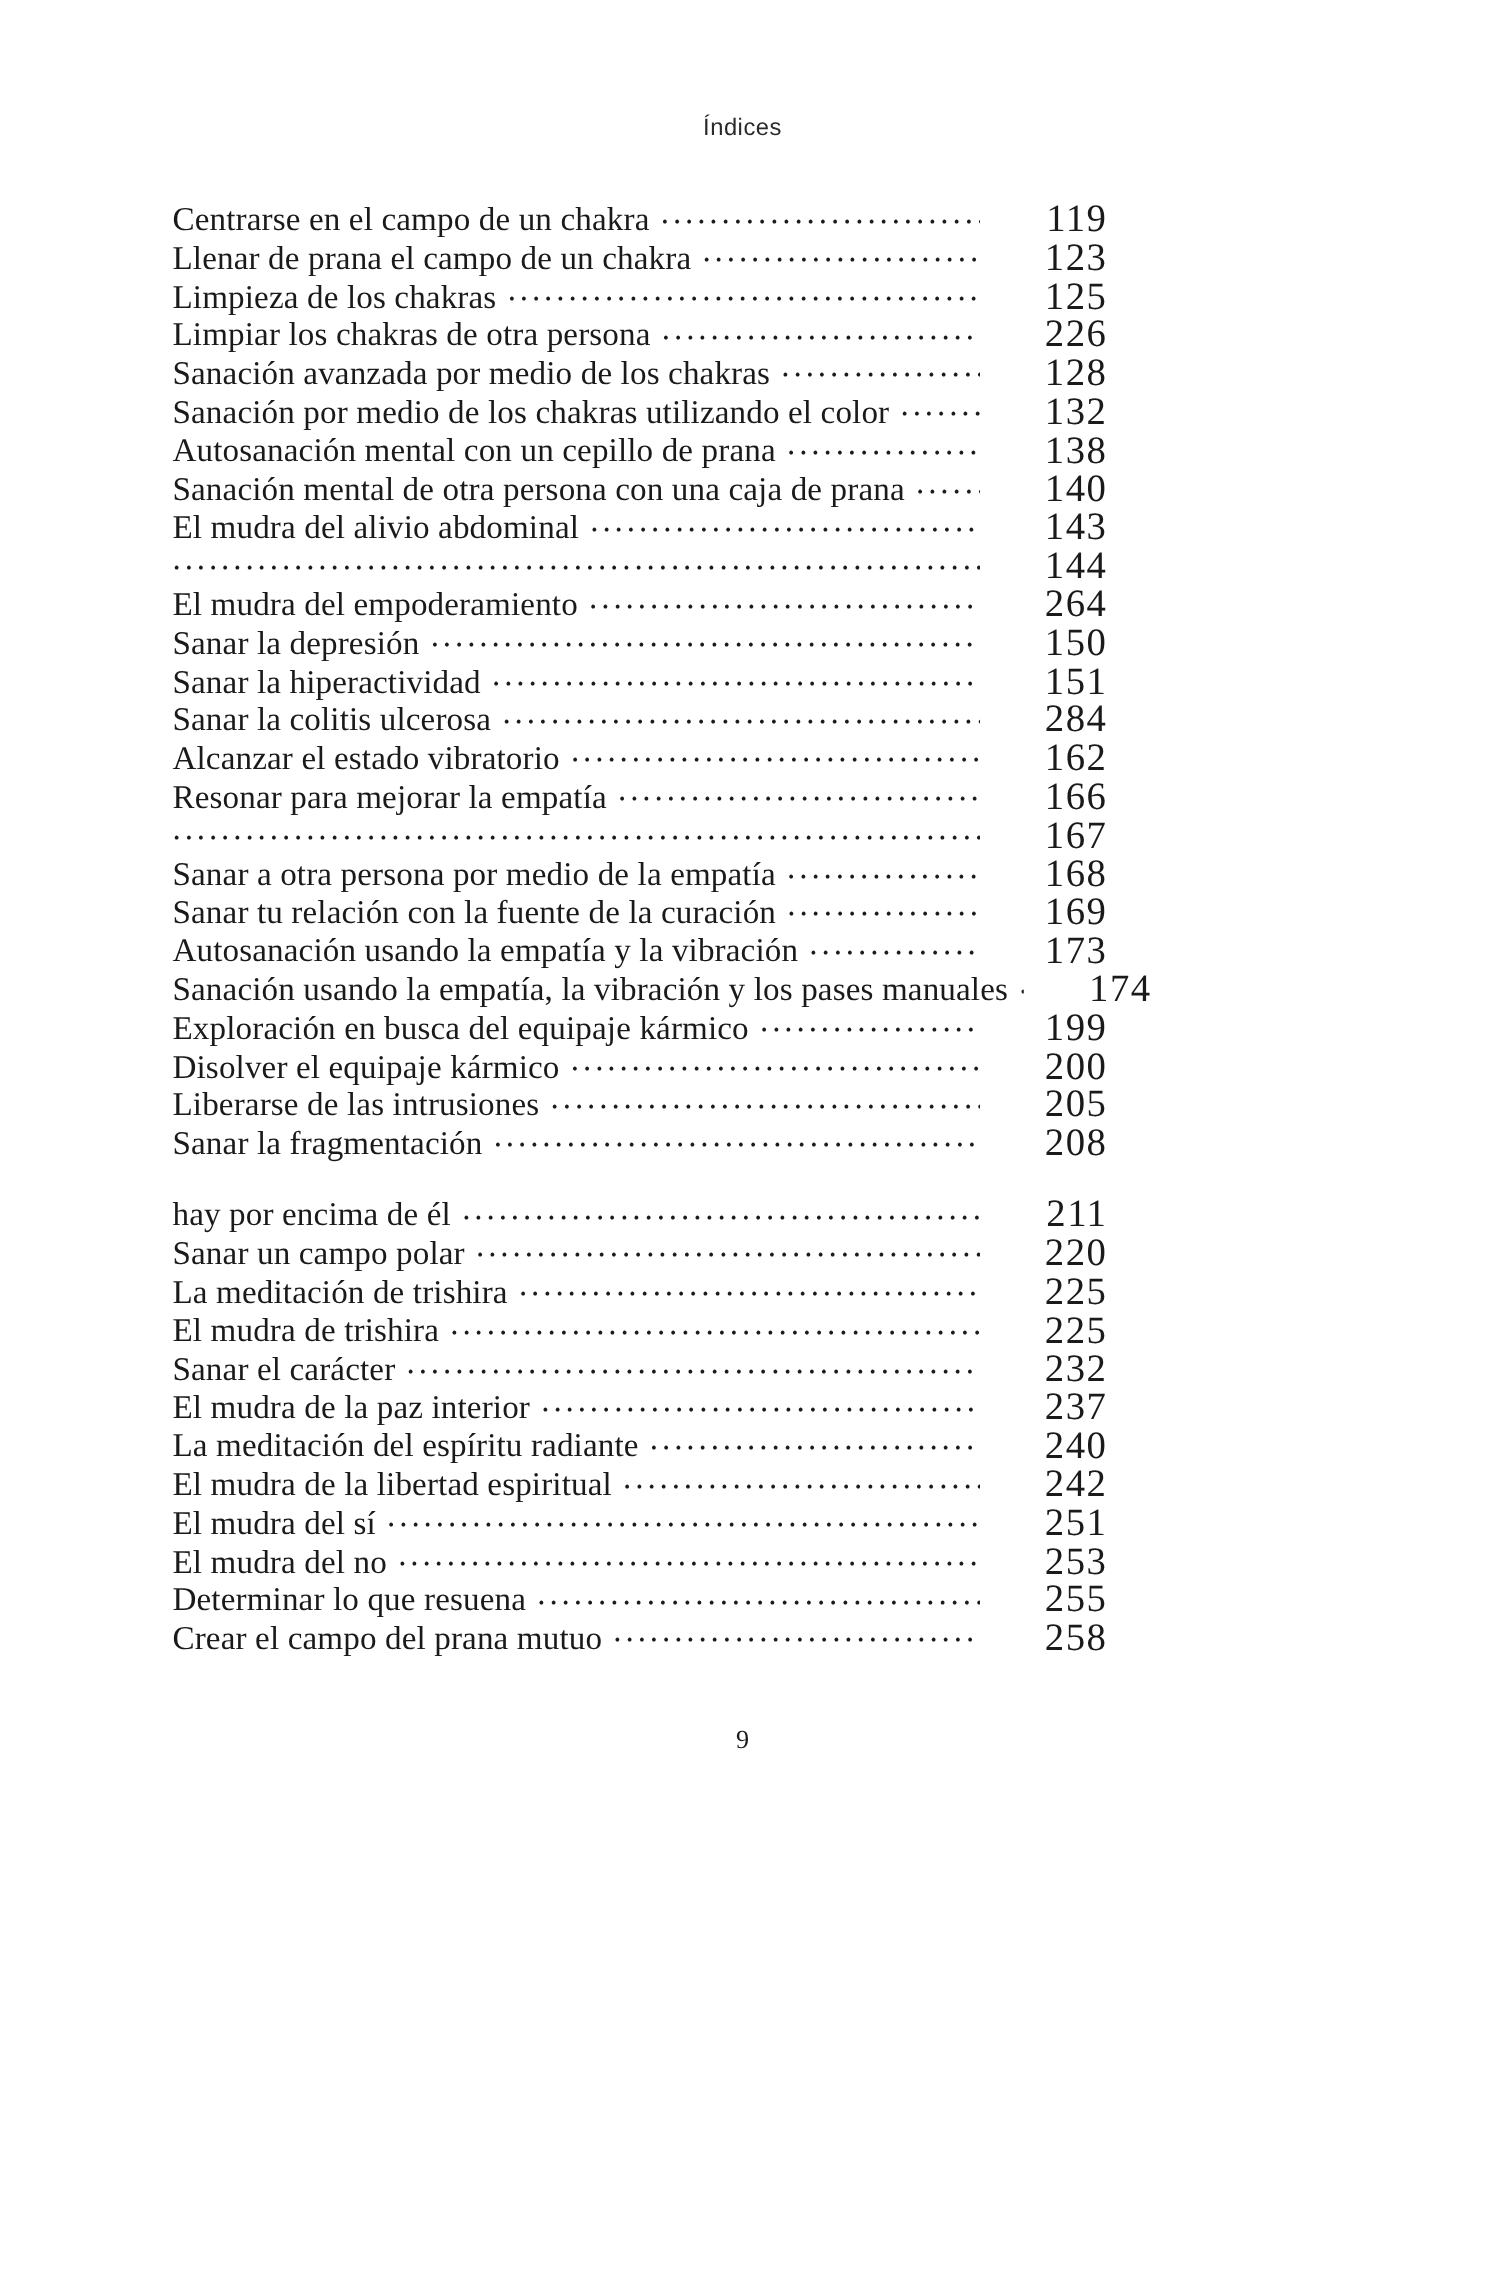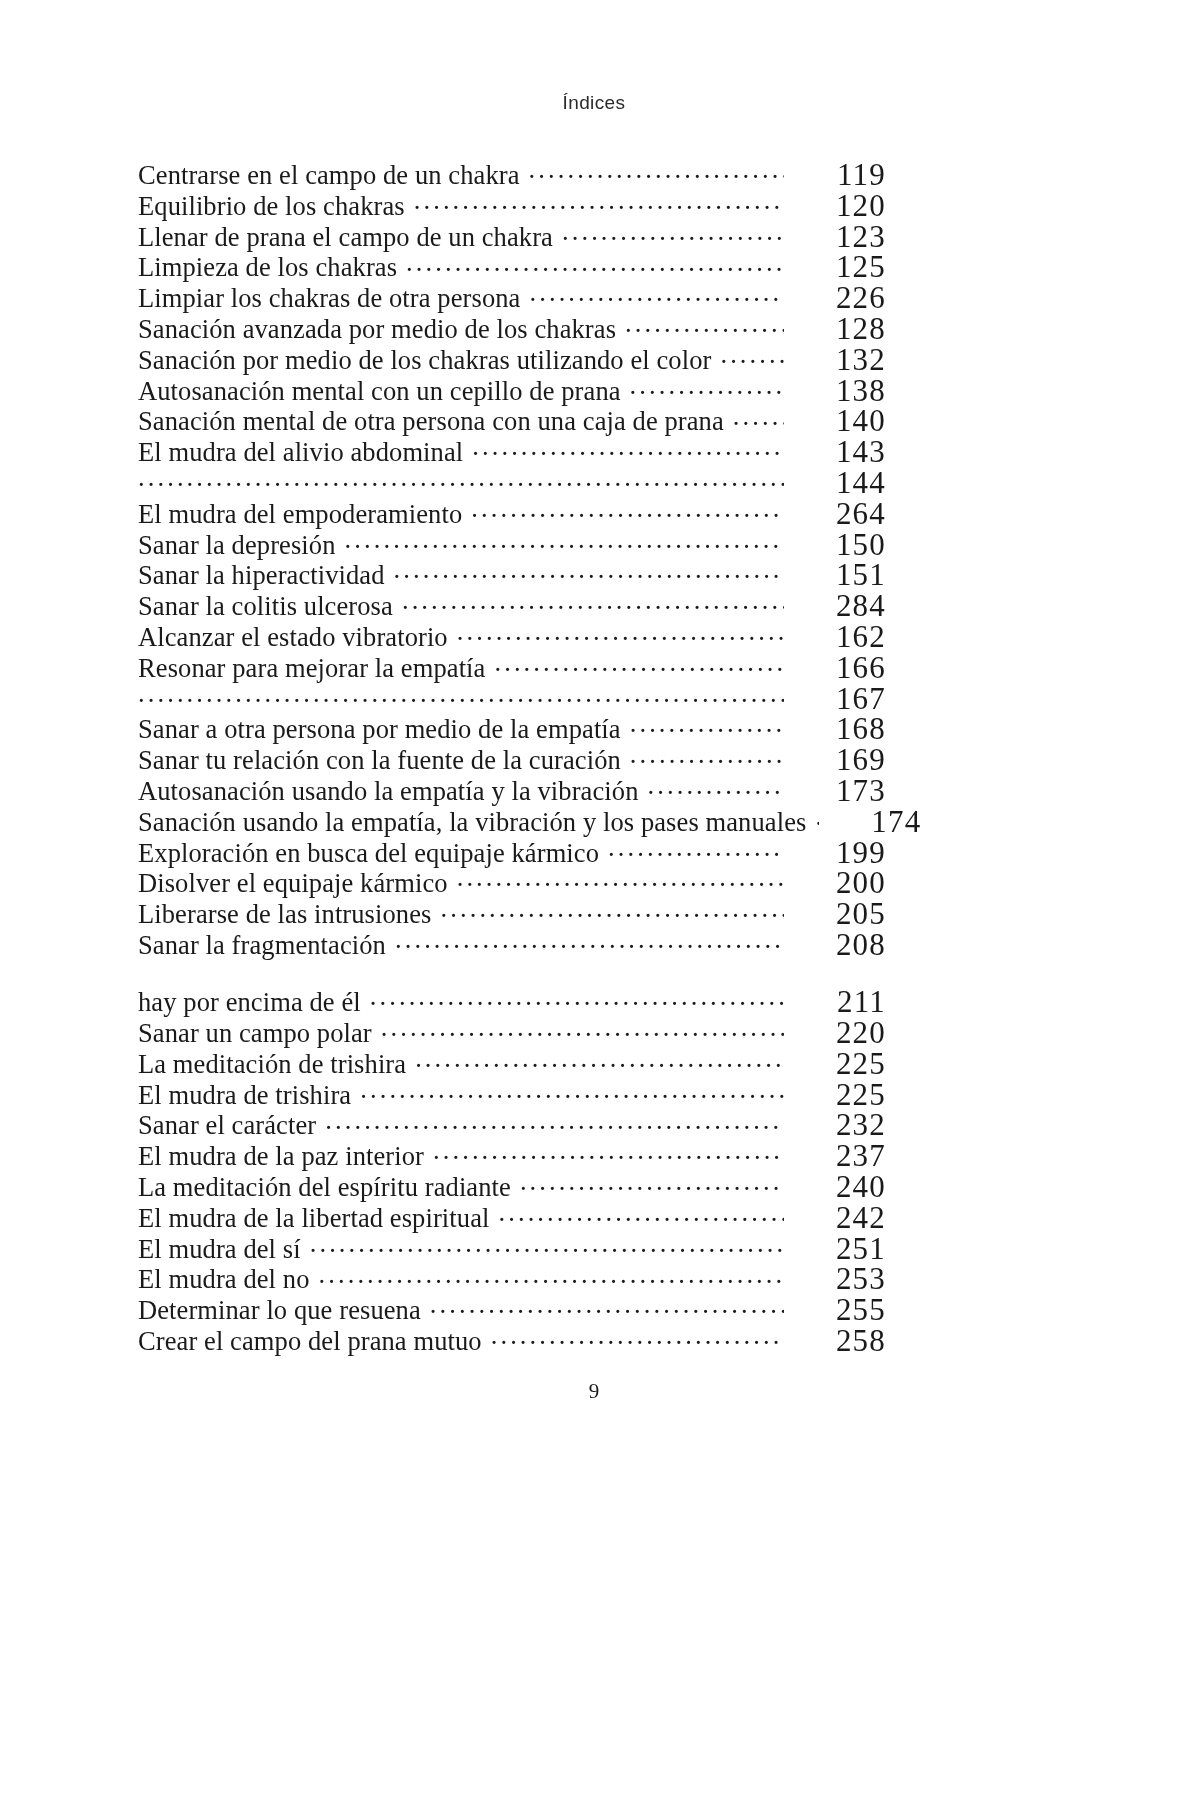--- a/index.html
+++ b/index.html
@@ -102,25 +102,20 @@
 
   <div class="running-head">Índices</div>
 
   <div class="toc">
       <div class="toc-row">
         <span class="entry-title">Centrarse en el campo de un chakra</span>
         <span class="leader"></span>
         <span class="page-num">119</span>
       </div>
       <div class="toc-row">
-        <span class="entry-title">Equilibrio de los chakras</span>
-        <span class="leader"></span>
-        <span class="page-num">120</span>
-      </div>
-      <div class="toc-row">
         <span class="entry-title">Llenar de prana el campo de un chakra</span>
         <span class="leader"></span>
         <span class="page-num">123</span>
       </div>
       <div class="toc-row">
         <span class="entry-title">Limpieza de los chakras</span>
         <span class="leader"></span>
         <span class="page-num">125</span>
       </div>
       <div class="toc-row">

